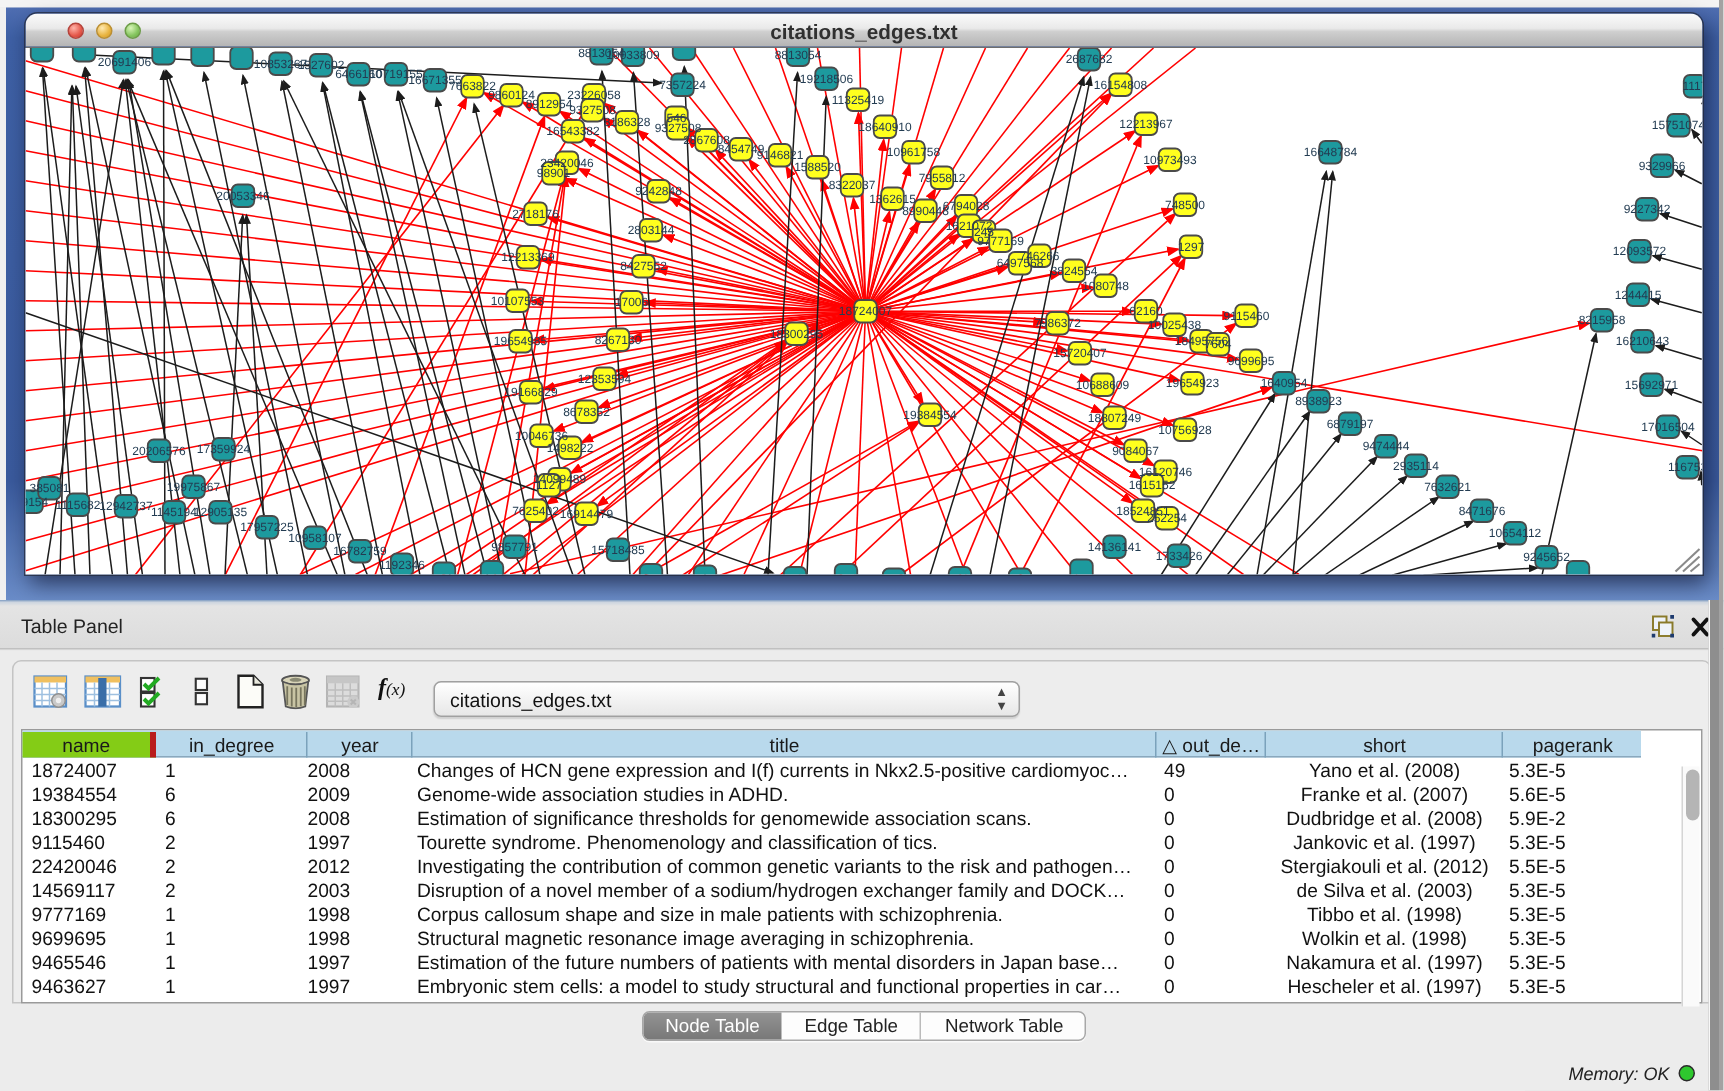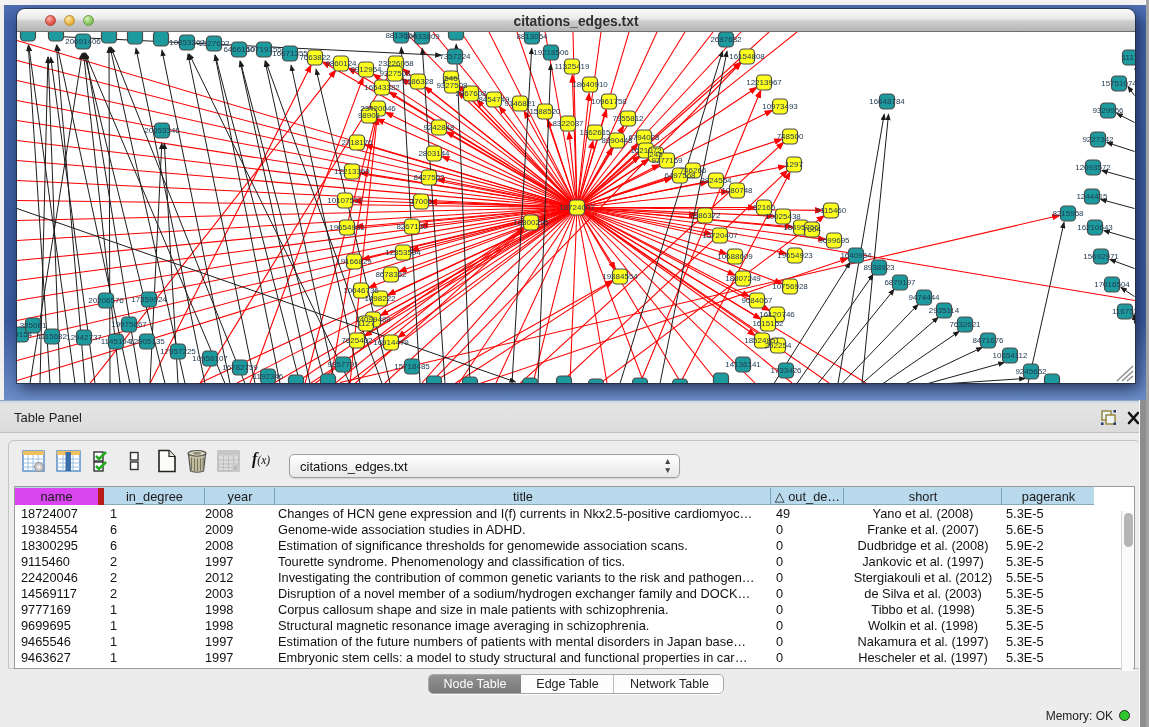--- a/index.html
+++ b/index.html
@@ -44,21 +44,21 @@
 .c4 { left:761px; width:70px; }
 .c5 { left:829px; width:158px; text-align:center; }
 .c6 { left:991px; width:95px; }
 #vscroll { position:absolute; right:1px; top:24px; width:12px; height:160px; background:#fafafa;
   border-left:1px solid #d5d5d5; }
 #vscroll .thumb { position:absolute; left:1.5px; top:2px; width:9px; height:34px; background:#b5b5b5; border-radius:5px; }
 #tabs { position:absolute; left:428px; top:240px; width:296px; height:20px; border:1px solid #a8a8a8;
   border-radius:5px; background:#fdfdfd; font-size:12.5px; box-shadow:0 1px 0 rgba(255,255,255,.7); }
 #tabs .seg { position:absolute; top:0; height:18px; line-height:18px; text-align:center; color:#222; }
 #tabs .sel { background:linear-gradient(180deg,#939393,#787878); color:#fff; border-radius:4px 0 0 4px; }
-#memory { position:absolute; right:36px; top:275px; font-size:12px; color:#222; }
+#memory { position:absolute; right:36px; top:275px; font-size:12px; color:#222;font-style:italic; }
 #memdot { position:absolute; right:19px; top:275.5px; width:11px; height:11px; border-radius:50%;
   background:#2ec82e; border:1.5px solid #2a2a2a; }
 .ticon { position:absolute; top:8px; }
 </style></head><body>
 <div id="topstrip"></div>
 <div id="bluebg"></div>
 <div id="leftstrip"></div>
 <div id="rightstrip"></div>
 <div id="rightstrip2"></div>
 <div id="win">
@@ -614,21 +614,21 @@
       <path d="M1 11 H22 M1 15 H22 M1 18.5 H22 M6.5 6.5 V22 M11.5 6.5 V22 M16.5 6.5 V22" stroke="#989898" stroke-width="1"></path>
       <circle cx="18.5" cy="19" r="4" fill="#b0b0b0"></circle>
       <path d="M16.8 17.3 l3.4 3.4 M20.2 17.3 l-3.4 3.4" stroke="#888" stroke-width="1.3"></path>
     </svg>
 
     <div style="position:absolute;left:243px;top:9px;font-size:16px;font-style:italic;color:#101010;font-family:'Liberation Serif',serif;"><b>f</b><span style="font-size:11.5px;">(x)</span></div>
     <div id="combo">citations_edges.txt<div class="arr">▲<br>▼</div></div>
   </div>
   <div id="tablewrap">
     <div id="thead">
-      <div style="left:0;width:89px;background:#d946ef;border-right:6px solid #b91c1c;">name</div>
+      <div style="left:0;width:89px;background:#84cc16;border-right:4px solid #b91c1c;">name</div>
       <div style="left:90px;width:100px;">in_degree</div>
       <div style="left:191px;width:69px;">year</div>
       <div style="left:261px;width:495px;">title</div>
       <div style="left:757px;width:72px;">△ out_de…</div>
       <div style="left:830px;width:157px;">short</div>
       <div style="left:988px;width:91px;border-right:none;">pagerank</div>
     </div>
     <div id="tbody">
 <div class="tr">
           <div class="c0">18724007</div>

